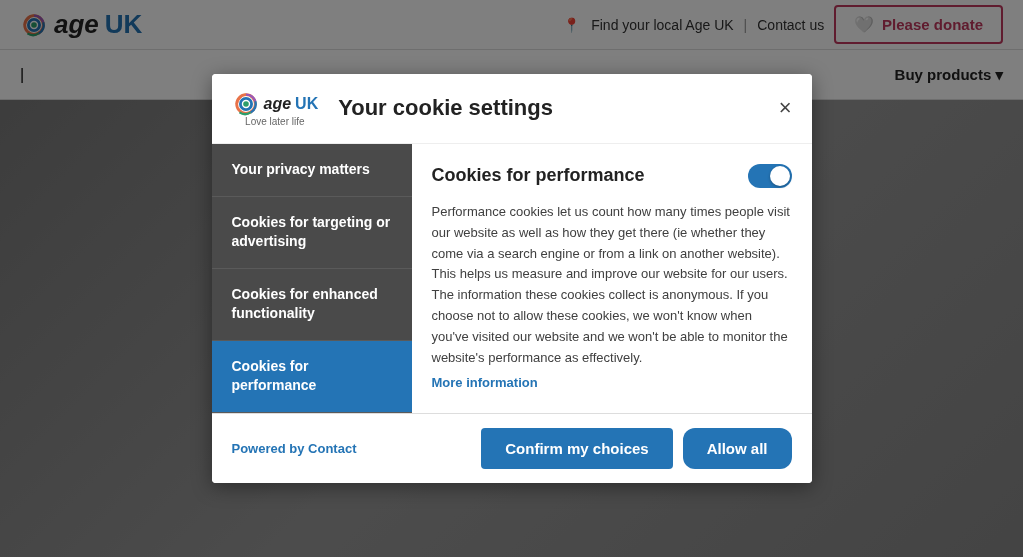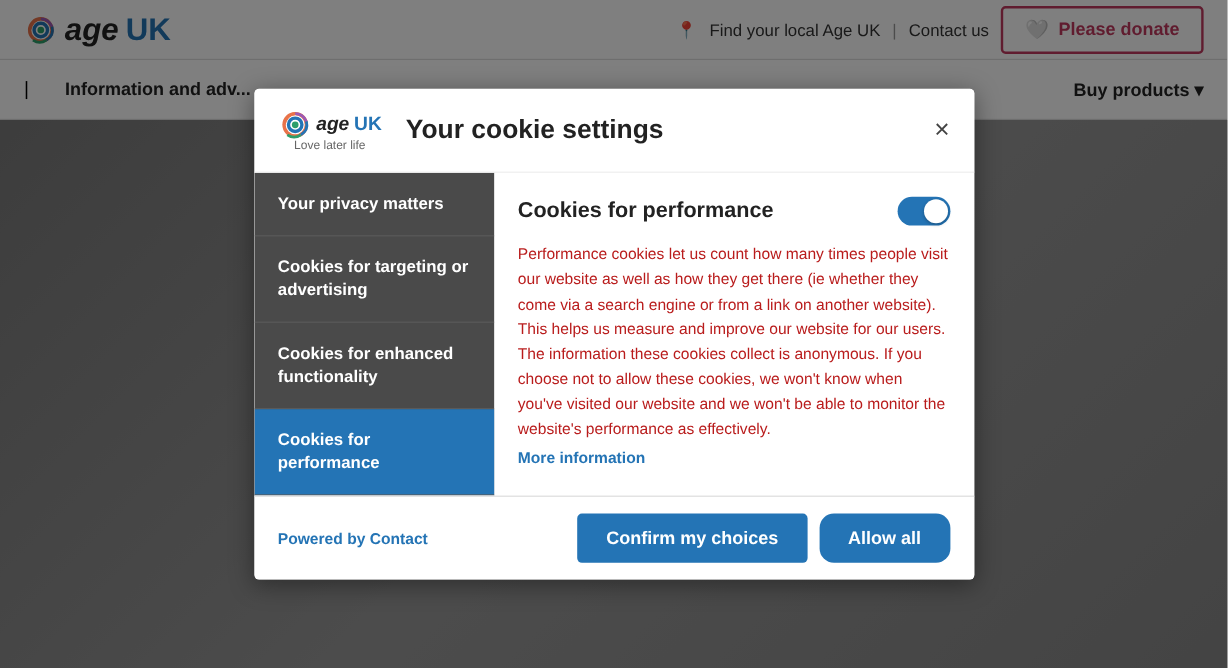--- a/index.html
+++ b/index.html
@@ -236,21 +236,21 @@
       height: 20px;
       background: white;
       border-radius: 50%;
       top: 2px;
       right: 2px;
       box-shadow: 0 1px 3px rgba(0,0,0,0.3);
     }
 
     .content-text {
       font-size: 13px;
-      color: #b91c1c;
+      color: #404040;
       line-height: 1.6;
       margin-bottom: 5px;
     }
 
     .more-info-link {
       color: #2474b5;
       font-size: 13px;
       font-weight: bold;
       text-decoration: none;
       cursor: pointer;
@@ -375,21 +375,20 @@
       <a>Contact us</a>
       <button class="donate-btn">
         <span class="heart-icon">🤍</span>
         <span>Please donate</span>
       </button>
     </div>
   </div>
 
   <div class="secondary-nav">
     <span>|</span>
-    <span class="secondary-nav-item">Information and adv...</span>
     <div class="secondary-nav-right">
       <span>Buy products</span>
       <span> ▾</span>
     </div>
   </div>
 
   <div class="bg-image-area">
     <div class="bg-people"></div>
   </div>
 </div>

